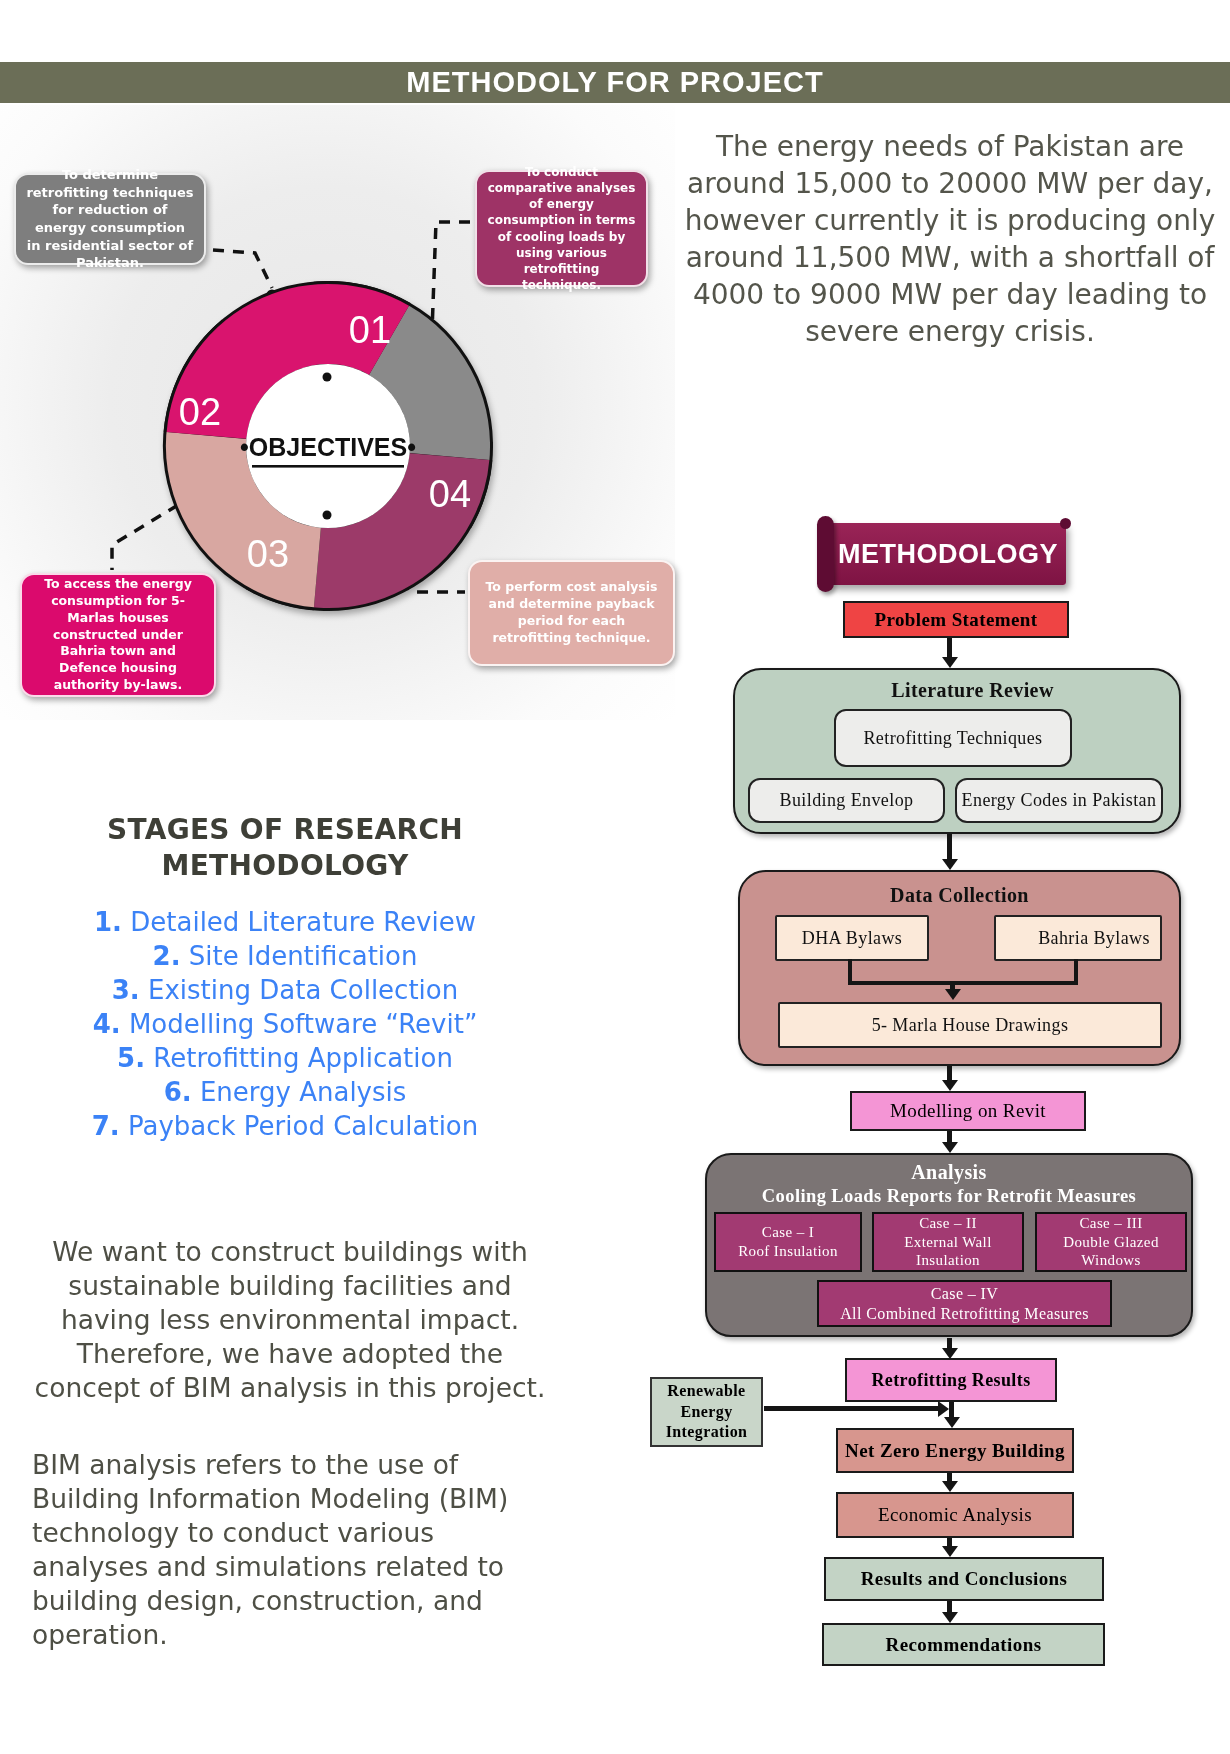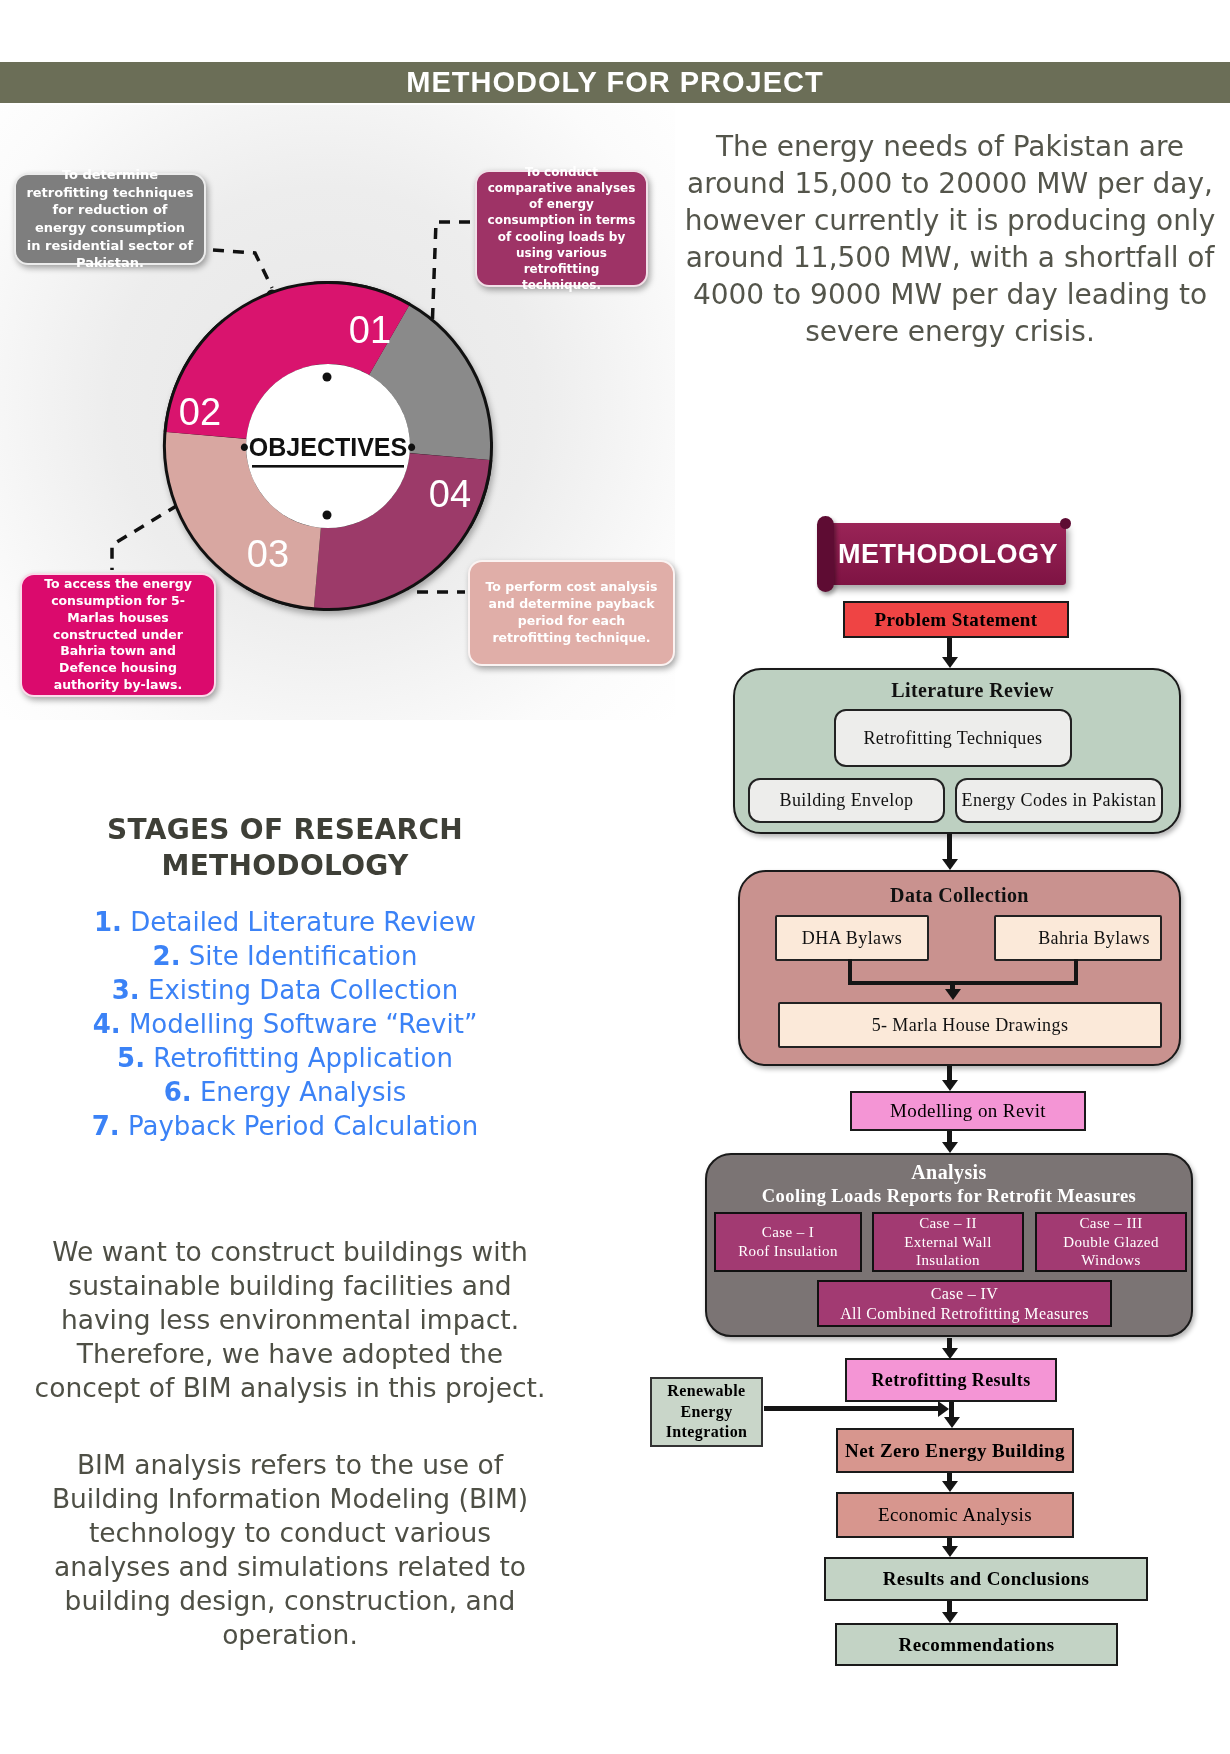--- a/index.html
+++ b/index.html
@@ -58,31 +58,31 @@
   .litin{background:#EDEDEB;border-radius:12px;}
   .datain{background:#FBE9D9;border-radius:2px;}
   .caseb{background:#A23A72;color:#fff;font-size:15px;line-height:1.25;border:2px solid #111;
      flex-direction:column;padding:2px 4px;}
   #modelling{left:850px;top:1091px;width:236px;height:40px;background:#F495D5;font-size:19px;}
   #retrores{left:845px;top:1358px;width:212px;height:44px;background:#F495D5;font-weight:bold;font-size:18px;}
   #renew{left:650px;top:1377px;width:113px;height:70px;background:#C9D6C9;border:2px solid #333;
      font-weight:bold;font-size:16px;line-height:1.3;}
   #netzero{left:836px;top:1428px;width:238px;height:45px;background:#D7968E;font-weight:bold;font-size:19px;}
   #economic{left:836px;top:1492px;width:238px;height:46px;background:#D7968E;font-size:19px;}
-  #resconc{left:824px;top:1557px;width:324px;height:44px;background:#C3D3C5;font-weight:bold;font-size:19px;}
-  #recom{left:822px;top:1623px;width:283px;height:43px;background:#C3D3C5;font-weight:bold;font-size:19px;margin-left:13px;}
+  #resconc{left:824px;top:1557px;width:280px;height:44px;background:#C3D3C5;font-weight:bold;font-size:19px;}
+  #recom{left:822px;top:1623px;width:283px;height:43px;background:#C3D3C5;font-weight:bold;font-size:19px;}
 
   
   #energypara{left:680px;top:128px;width:540px;text-align:center;font-size:28px;line-height:37px;color:#54554B;}
   #stagehead{left:40px;top:812px;width:490px;text-align:center;font-weight:bold;font-size:28px;
      line-height:36px;color:#3E3F37;letter-spacing:.3px;}
   #stagelist{left:40px;top:905px;width:490px;text-align:center;font-size:26px;line-height:34px;color:#3b82f6;}
   #stagelist .n{font-weight:bold;}
   #bim1{left:32px;top:1235px;width:516px;text-align:center;font-size:26.5px;line-height:34px;color:#4E4F45;}
-  #bim2{left:32px;top:1448px;width:516px;text-align:center;font-size:26.5px;line-height:34px;color:#4E4F45;}
+  #bim2{left:32px;top:1448px;width:516px;font-size:26.5px;line-height:34px;color:#4E4F45;}
 </style>
 </head>
 <body>
 
 <div id="page">
 
   <div class="abs" id="topbar">
     <div class="t">METHODOLY FOR PROJECT</div>
   </div>
 

